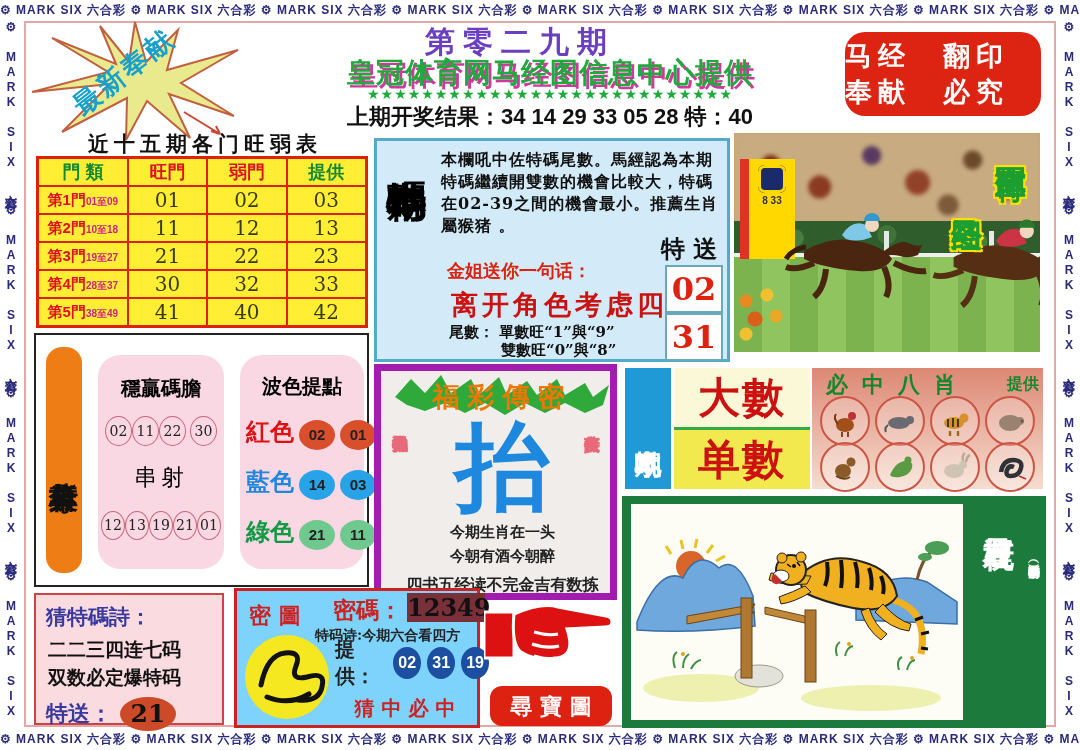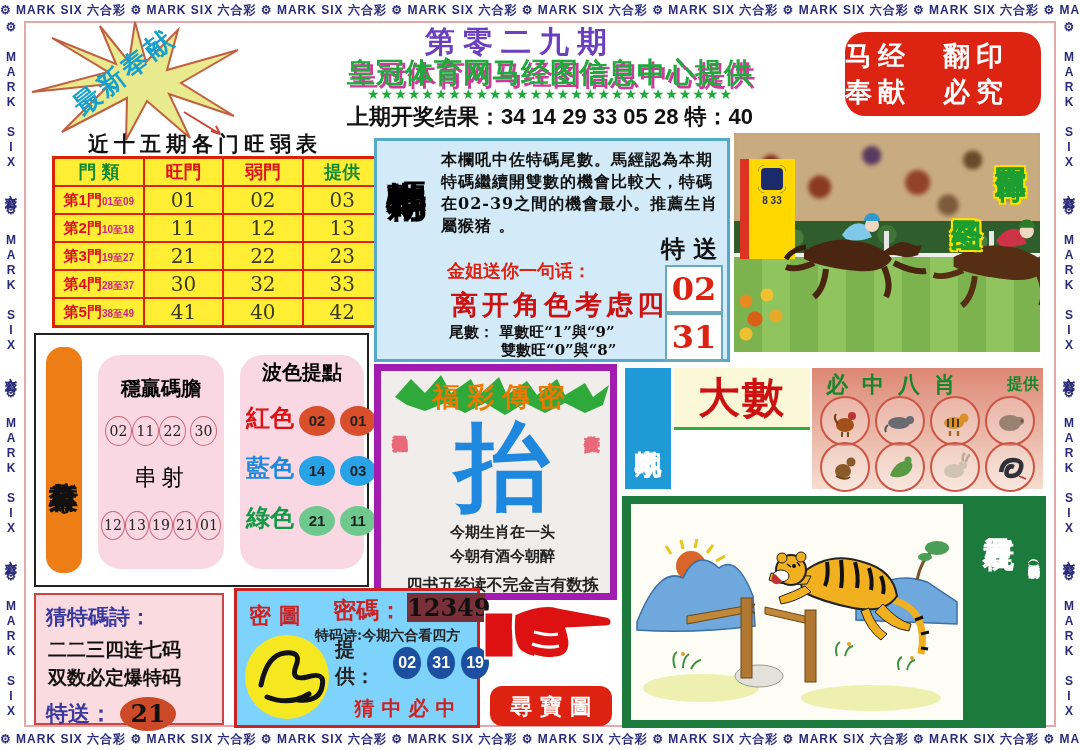--- a/index.html
+++ b/index.html
@@ -58,21 +58,21 @@
   <div class="abs serif" style="left:330px;top:54px;width:440px;text-align:center;font-size:28px;font-weight:bold;color:#1faa3c;letter-spacing:1px;text-shadow:3px 3px 0 #cc3b9b;white-space:nowrap;">皇冠体育网马经图信息中心提供</div>
   <div class="abs" style="left:330px;top:86px;width:440px;text-align:center;font-size:14px;color:#1faa3c;letter-spacing:1px;white-space:nowrap;">★★★★★★★★★★★★★★★★★★★★★★★★★★★</div>
   <div class="abs" style="left:320px;top:102px;width:460px;text-align:center;font-size:22px;font-weight:bold;color:#111;white-space:nowrap;">上期开奖结果：34 14 29 33 05 28 特：40</div>
 
   <div class="abs" style="left:845px;top:32px;width:196px;height:84px;background:#dd2413;border-radius:20px;display:flex;flex-direction:row;align-items:center;justify-content:center;">
     <span class="serif" style="color:#fff;font-size:27px;font-weight:bold;letter-spacing:6px;">马经奉献</span>
     <span class="serif" style="color:#fff;font-size:27px;font-weight:bold;letter-spacing:6px;">翻印必究</span>
   </div>
 
   <div class="abs serif" style="left:50px;top:130px;width:310px;text-align:center;font-size:21px;font-weight:bold;color:#111;letter-spacing:5px;">近十五期各门旺弱表</div>
-  <table class="abs wtable" style="left:52px;top:156px;width:332px;height:154px;">
+  <table class="abs wtable" style="left:36px;top:156px;width:332px;height:154px;">
     <tbody>
         <tr>
       <td style="width:92px;" class="hgreen">門 類</td>
       <td style="width:80px;" class="hred">旺門</td>
       <td style="width:80px;" class="hred">弱門</td>
       <td style="width:80px;" class="hgreen">提供</td>
     </tr>
     <tr>
       <td><span class="gate">第1門</span><span class="range">01至09</span></td>
       <td class="num">01</td>
@@ -184,21 +184,21 @@
       <div class="serif" style="text-align:center;margin-top:20px;font-size:20px;font-weight:bold;">穩贏碼膽</div>
       <div style="text-align:center;margin-top:14px;white-space:nowrap;">
         <span class="oval" style="width:25px;height:28px;line-height:28px;">02</span><span class="oval" style="width:25px;height:28px;line-height:28px;">11</span><span class="oval" style="width:25px;height:28px;line-height:28px;">22</span><span class="oval" style="width:25px;height:28px;line-height:28px;margin-left:4px;">30</span>
       </div>
       <div class="serif" style="text-align:center;margin-top:16px;font-size:23px;font-weight:normal;letter-spacing:4px;">串射</div>
       <div style="text-align:center;margin-top:18px;white-space:nowrap;">
         <span class="oval" style="width:22px;height:27px;line-height:27px;">12</span><span class="oval" style="width:22px;height:27px;line-height:27px;">13</span><span class="oval" style="width:22px;height:27px;line-height:27px;">19</span><span class="oval" style="width:22px;height:27px;line-height:27px;">21</span><span class="oval" style="width:22px;height:27px;line-height:27px;">01</span>
       </div>
     </div>
     <div class="abs pinkcard" style="left:204px;top:20px;width:124px;height:214px;">
-      <div class="serif" style="text-align:center;margin-top:4px;font-size:20px;font-weight:bold;">波色提點</div>
+      <div class="serif" style="text-align:center;margin-top:18px;font-size:20px;font-weight:bold;">波色提點</div>
       <div style="margin:16px 0 0 6px;white-space:nowrap;">
         <span class="serif" style="font-size:24px;font-weight:bold;color:#dd1111;">紅色</span><span class="coloval" style="background:#d94f2b;">02</span><span class="coloval" style="background:#d94f2b;">01</span>
       </div>
       <div style="margin:16px 0 0 6px;white-space:nowrap;">
         <span class="serif" style="font-size:24px;font-weight:bold;color:#1d88dd;">藍色</span><span class="coloval" style="background:#29a3e8;">14</span><span class="coloval" style="background:#29a3e8;">03</span>
       </div>
       <div style="margin:16px 0 0 6px;white-space:nowrap;">
         <span class="serif" style="font-size:24px;font-weight:bold;color:#119944;">綠色</span><span class="coloval" style="background:#6fc98f;">21</span><span class="coloval" style="background:#6fc98f;">11</span>
       </div>
     </div>
@@ -213,20 +213,21 @@
     <div class="abs v serif" style="right:8px;top:52px;height:170px;font-size:16px;font-weight:bold;color:#e86a7a;">行侠仪义出英豪</div>
     <div class="abs serif" style="left:0;top:48px;width:243px;text-align:center;font-size:96px;font-weight:bold;color:#1d88dd;line-height:1;">抬</div>
     <div class="abs serif" style="left:0;top:152px;width:243px;text-align:center;font-size:15px;font-weight:bold;color:#222;">今期生肖在一头</div>
     <div class="abs serif" style="left:0;top:176px;width:243px;text-align:center;font-size:15px;font-weight:bold;color:#222;">今朝有酒今朝醉</div>
     <div class="abs serif" style="left:0;top:204px;width:243px;text-align:center;font-size:16px;font-weight:bold;color:#222;">四书五经读不完金吉有数拣</div>
   </div>
 
   <div class="abs" style="left:622px;top:365px;width:424px;height:127px;background:#fff;">
     <div class="abs v serif" style="left:3px;top:3px;width:46px;height:121px;background:#1f9ad6;color:#fff;font-size:27px;font-weight:bold;text-align:center;line-height:46px;">本期吼</div>
     <div class="abs serif" style="left:52px;top:3px;width:136px;height:59px;background:#fbf8d8;border-bottom:3px solid #33aa44;display:flex;align-items:center;justify-content:center;font-size:42px;font-weight:bold;color:#cc1111;letter-spacing:2px;">大數</div>
+    <div class="abs serif" style="left:52px;top:65px;width:136px;height:59px;background:#f2e94e;display:flex;align-items:center;justify-content:center;font-size:42px;font-weight:bold;color:#cc1111;letter-spacing:2px;">单數</div>
     <div class="abs" style="left:190px;top:3px;width:231px;height:121px;background:linear-gradient(180deg,#dd8874,#f6ddd0);">
       <span class="abs serif" style="left:14px;top:2px;font-size:22px;font-weight:bold;color:#15862e;letter-spacing:14px;">必中八肖</span>
       <span class="abs serif" style="right:4px;top:6px;font-size:16px;font-weight:bold;color:#15862e;">提供</span>
       <div class="abs" style="left:8px;top:28px;width:215px;display:flex;justify-content:space-between;">
         <span class="zcircle">
             <svg width="34" height="34">
               <ellipse cx="17" cy="21" rx="9" ry="7" fill="#a05018"></ellipse>
               <circle cx="24" cy="12" r="4" fill="#b33"></circle>
               <path d="M10,20 q-5,-6 -2,-10" stroke="#7a3a10" stroke-width="2" fill="none"></path>
               <path d="M14,28 l0,5 M20,28 l0,5" stroke="#7a4a20" stroke-width="2"></path>

